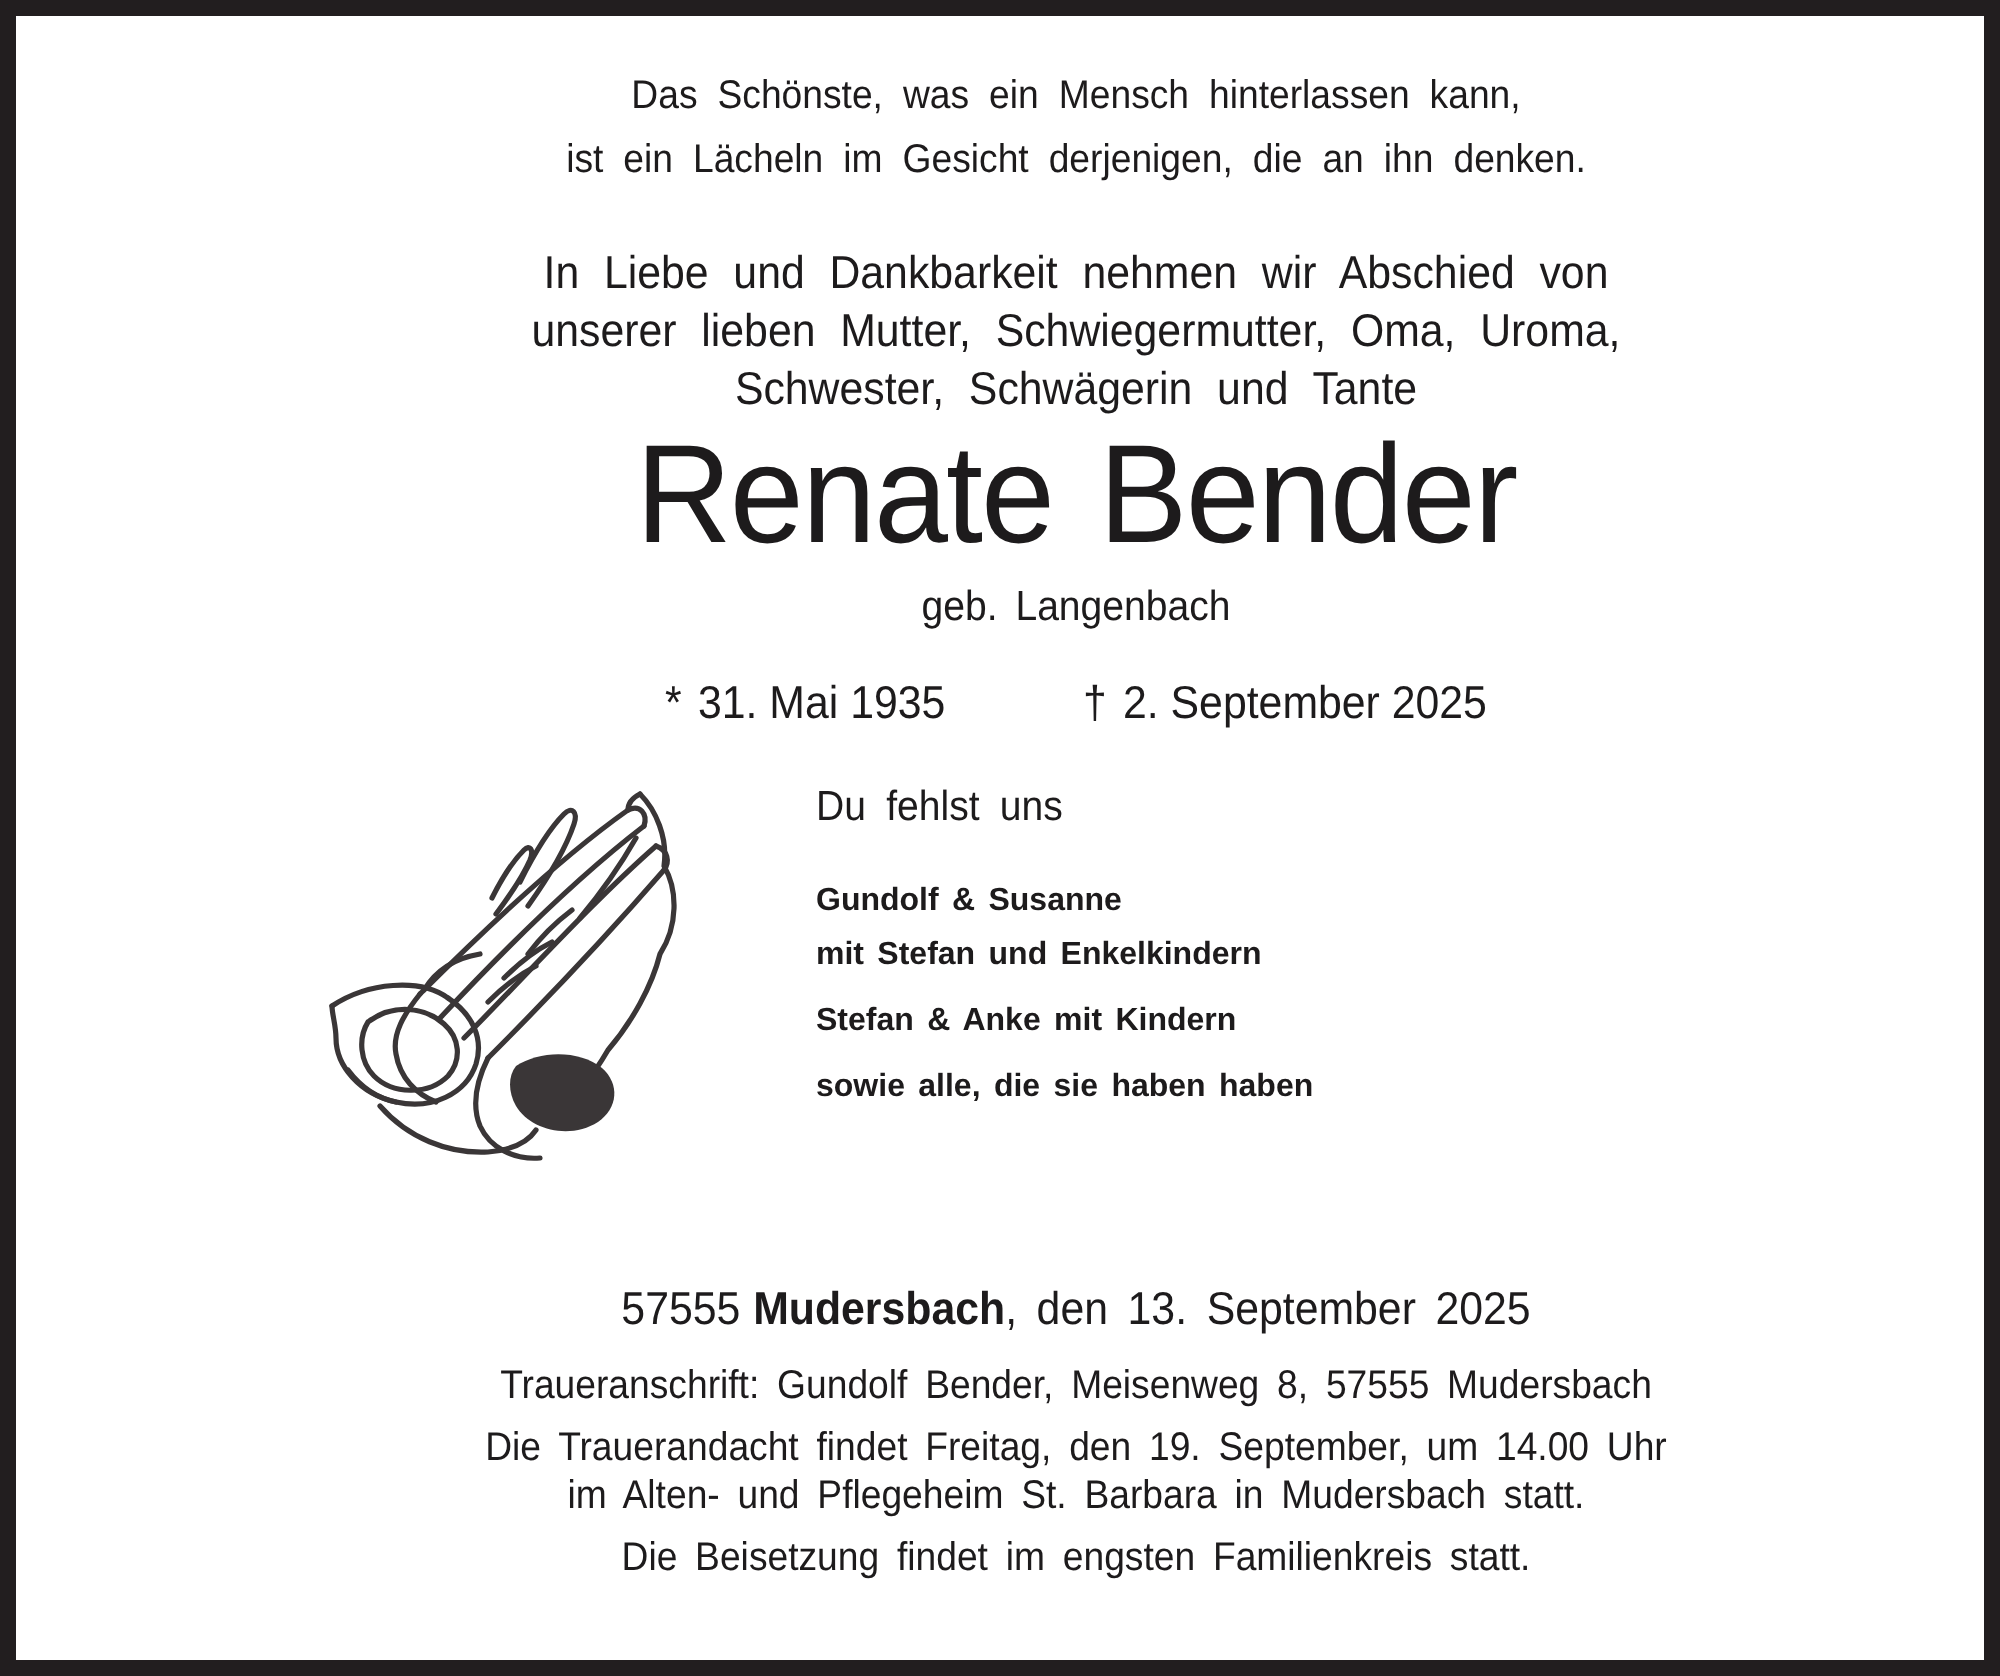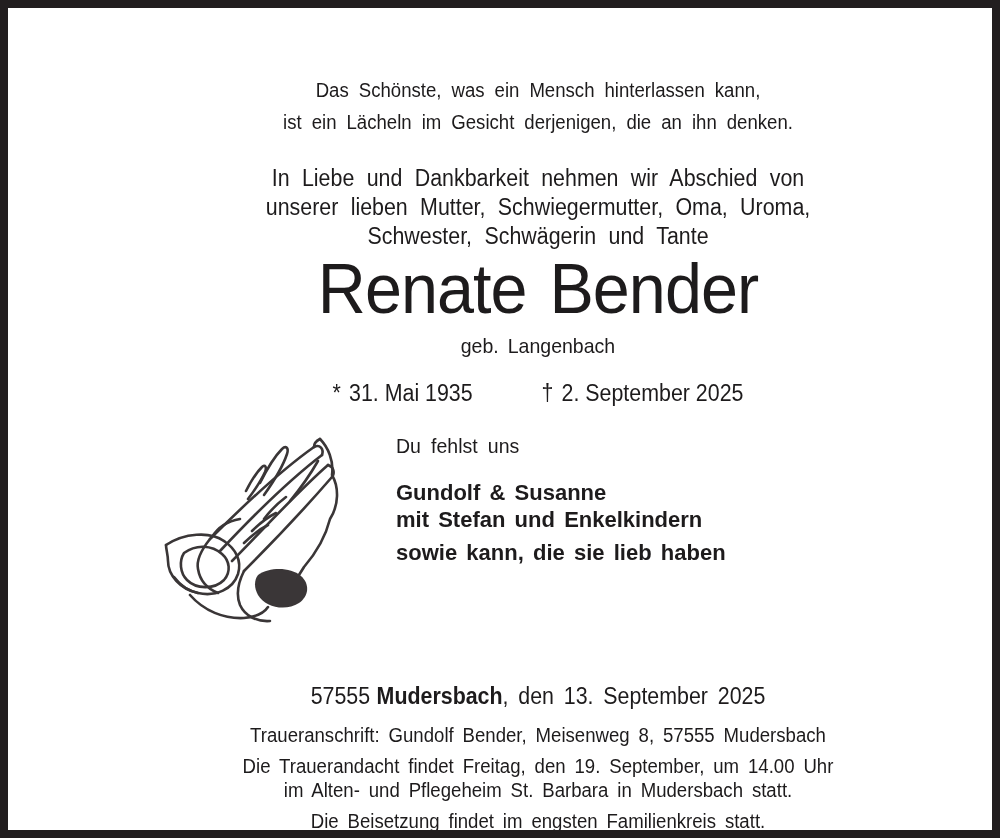--- a/index.html
+++ b/index.html
@@ -13,21 +13,21 @@
   .frame {
     box-sizing: border-box;
     width: 1000px; height: 838px;
     border: 8px solid #221e1f;
     background: #fff;
     overflow: hidden;
   }
   .content {
     box-sizing: border-box;
     height: 100%;
-    padding: 66px 0 0 76px;
+    padding: 24px 0 0 76px;
     text-align: center;
   }
   .cond  { transform: scaleX(0.93); }
   .condL { transform: scaleX(0.93); transform-origin: left center; }
 
   .epigraph { font-size: 20px; line-height: 32px; word-spacing: 0.26em; }
   .intro    { margin-top: 26px; font-size: 23px; line-height: 29px; word-spacing: 0.30em; }
   .name {
     margin: 6px 0 0 0;
     font-size: 70px; line-height: 64px;
@@ -36,23 +36,23 @@
   }
   .maiden { margin-top: 12px; font-size: 21px; line-height: 26px; word-spacing: 0.18em; }
   .dates  { margin-top: 20px; font-size: 23px; line-height: 28px;
             display: flex; justify-content: center; gap: 74px; }
   .dates .sym  { display: inline-block; }
   .dates .date { display: inline-block; margin-left: 0.38em; }
 
   .row { margin-top: 20px; display: flex; align-items: flex-start; text-align: left; }
   .hands { flex: 0 0 auto; margin-left: 76px; width: 190px; height: 200px; }
   .hands svg { display: block; width: 190px; height: 200px; }
-  .mourners { margin-left: 46px; padding-top: 6px; }
+  .mourners { margin-left: 58px; padding-top: 6px; }
   .farewell { font-size: 21px; line-height: 26px; word-spacing: 0.24em; margin-bottom: 20px; }
-  .mline { font-weight: bold; font-size: 22px; line-height: 27px; word-spacing: 0.14em; white-space: nowrap; }
+  .mline { font-weight: bold; font-size: 16px; line-height: 27px; word-spacing: 0.14em; white-space: nowrap; }
   .mline.gap { margin-top: 6px; }
 
   .place   { margin-top: 54px; font-size: 23px; line-height: 30px; word-spacing: 0.18em; }
   .place .zip  { margin-right: 0.30em; }
   .place .city { font-weight: bold; }
   .address { margin-top: 12px; font-size: 20px; line-height: 24px; word-spacing: 0.20em; }
   .service { margin-top: 7px;  font-size: 20px; line-height: 24px; word-spacing: 0.20em; }
   .burial  { margin-top: 7px;  font-size: 20px; line-height: 24px; word-spacing: 0.20em; }
 </style>
 </head>
@@ -124,21 +124,22 @@
           <path d="M30,168 C44,184 64,192 84,191 C96,190 104,186 108,180"></path>
 
           <path d="M98,148 C110,140 130,140 141,149 C150,157 149,169 139,176 C125,185 105,180 98,168 C94,161 94,153 98,148 Z" fill="#3a3637" stroke="none"></path>
         </svg>
       </div>
 
       <div class="mourners">
         <div class="farewell condL">Du fehlst uns</div>
         <div class="mline">Gundolf &amp; Susanne</div>
         <div class="mline">mit Stefan und Enkelkindern</div>
-        <div class="mline gap">sowie kann, die sie lieb haben</div>
+        <div class="mline gap">Stefan &amp; Anke mit Kindern</div>
+        <div class="mline gap">sowie alle, die sie haben haben</div>
       </div>
     </div>
 
     <div class="place cond">
       <span class="zip">57555</span><span class="city">Mudersbach</span><span>, den 13. September 2025</span>
     </div>
 
     <div class="address cond">Traueranschrift: Gundolf Bender, Meisenweg 8, 57555 Mudersbach</div>
 
     <div class="service cond">

